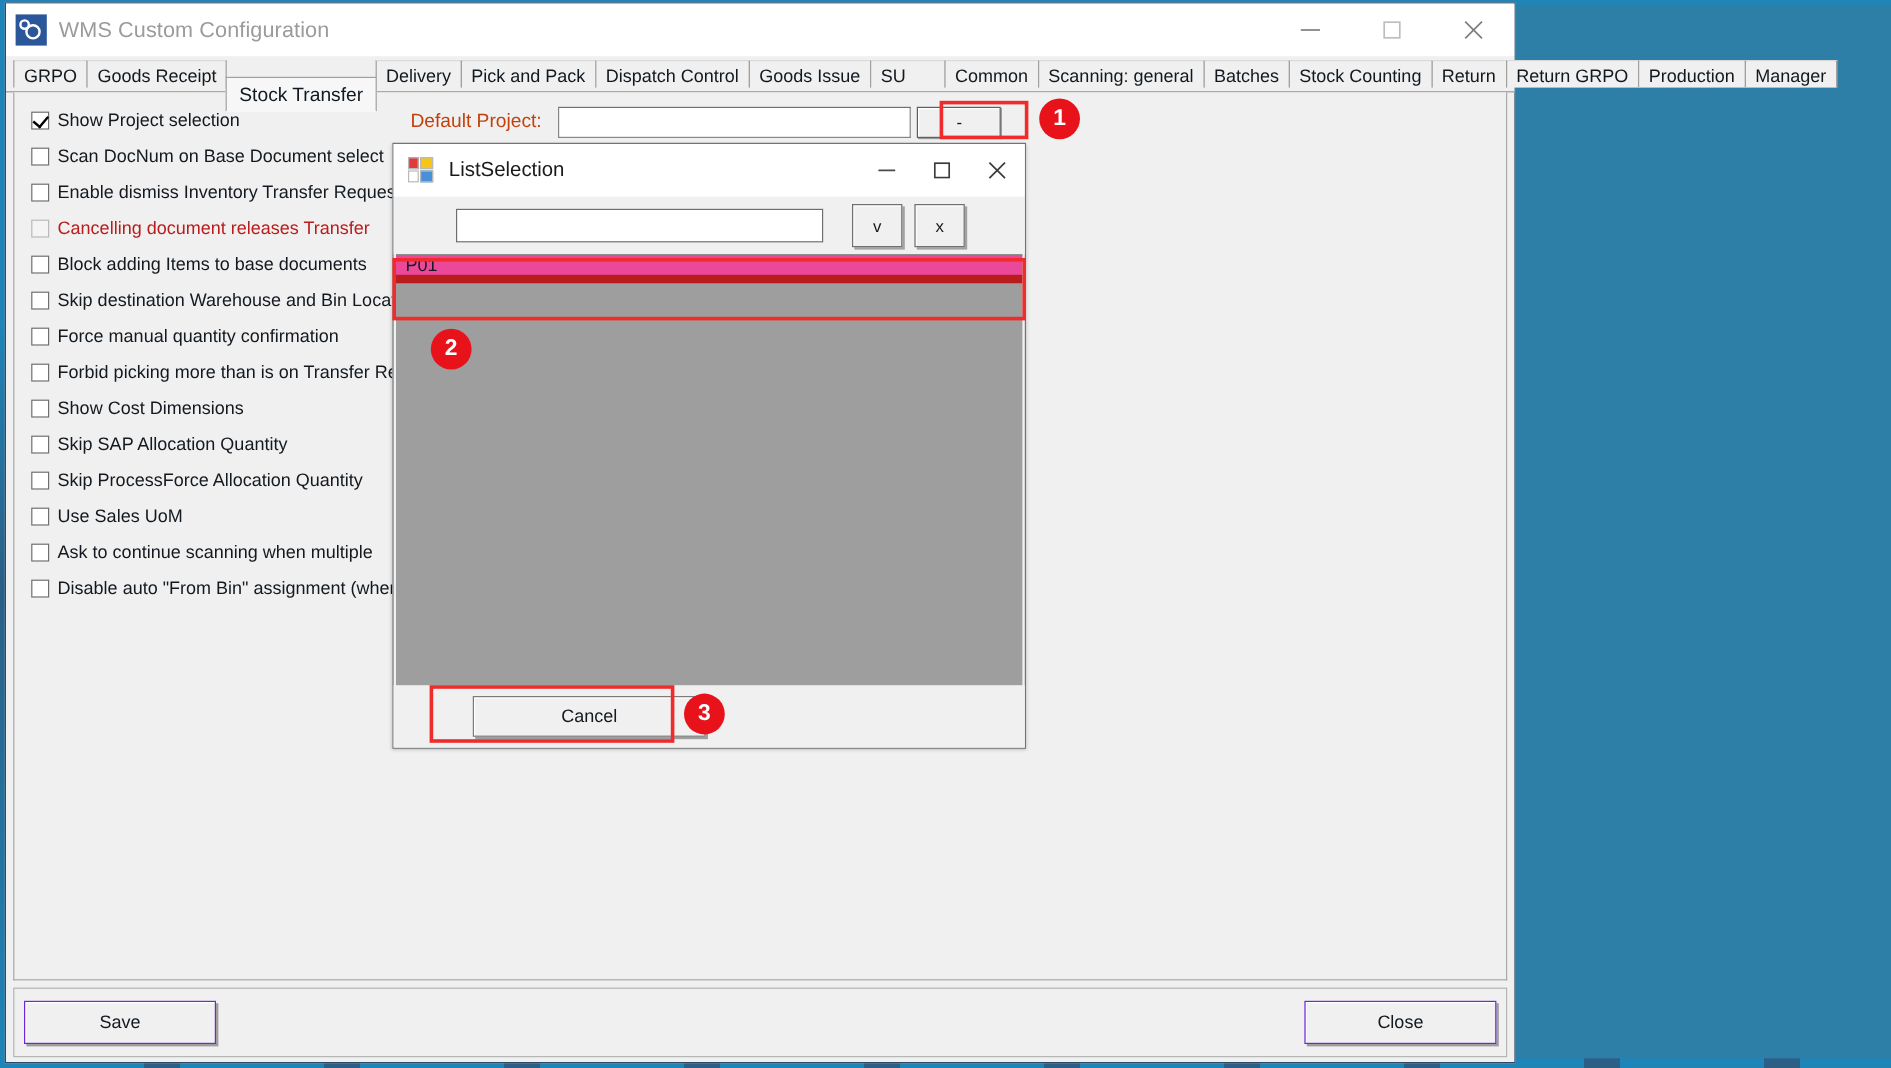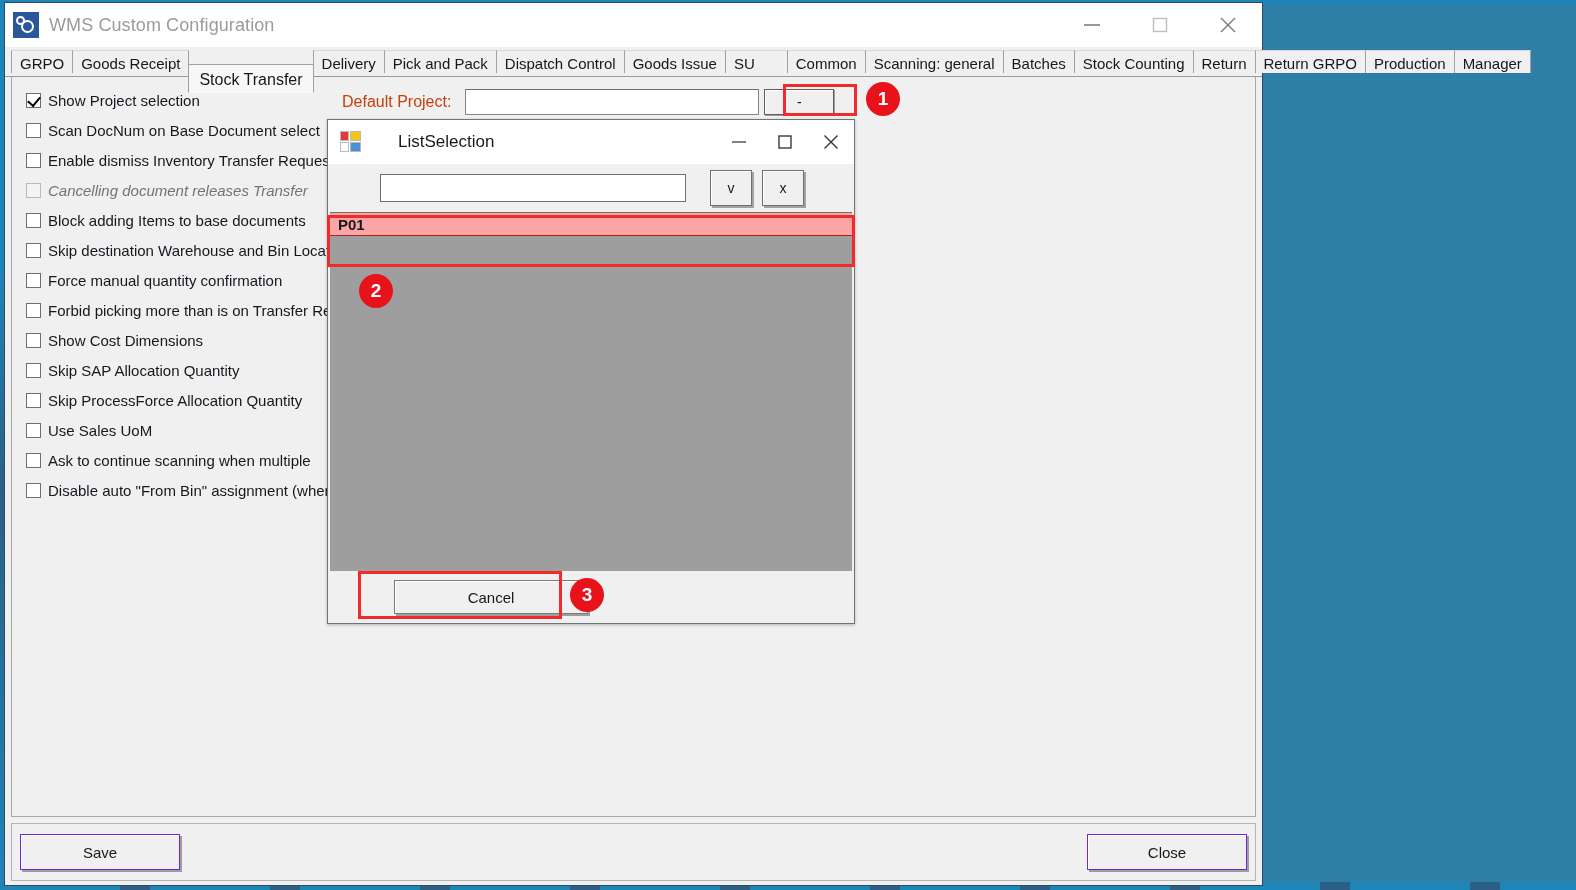--- a/index.html
+++ b/index.html
@@ -171,21 +171,21 @@
     width: 6px; height: 10px;
     border: solid #000;
     border-width: 0 2px 2px 0;
     transform: rotate(40deg);
   }
   .opt-label {
     font-size: 15px;
     color: #13191f;
     white-space: nowrap;
   }
-  .opt-label.disabled { color: #737373; font-style: italic; }
+  .opt-label.disabled { color: #b91c1c; }
 
   
   .proj-row {
     position: absolute;
     left: 330px; top: 12px;
     display: flex;
     align-items: center;
   }
   .proj-label { font-size: 16px; color:#c2410c; margin-right: 14px; }
   .proj-input {
@@ -245,21 +245,20 @@
     display: flex;
     flex-direction: column;
     box-shadow: 0 1px 3px rgba(0,0,0,.25);
   }
   .dlg-titlebar {
     height: 44px;
     background: #ffffff;
     display: flex;
     align-items: center;
     flex: none;
-    gap: 24px;
   }
   .dlg-icon {
     width: 22px; height: 22px;
     margin-left: 12px; margin-right: 12px;
     display: grid;
     grid-template-columns: 9px 11px;
     grid-template-rows: 10px 10px;
     gap: 1px;
     flex: none;
   }
@@ -305,29 +304,28 @@
   .dlg-listwrap {
     flex: 1 1 auto;
     margin: 0 2px;
     background: #9e9e9e;
     border-top: 1px solid #6f6f6f;
     position: relative;
     overflow: hidden;
   }
   .lst-item {
     height: 23px;
-    background: #fca5a5;
-    border-bottom: 1px solid #b91c1c;
+    background: #ec4899;
+    border-bottom: 7px solid #b91c1c;
     font-size: 15px;
     color: #13191f;
     display: flex;
     align-items: center;
     padding-left: 8px;
     box-sizing: border-box;
-    font-weight: bold;
   }
   .dlg-footer {
     flex: none;
     height: 52px;
     display: flex;
     align-items: center;
     background: #f0f0f0;
   }
   .dlg-btn {
     height: 34px;

